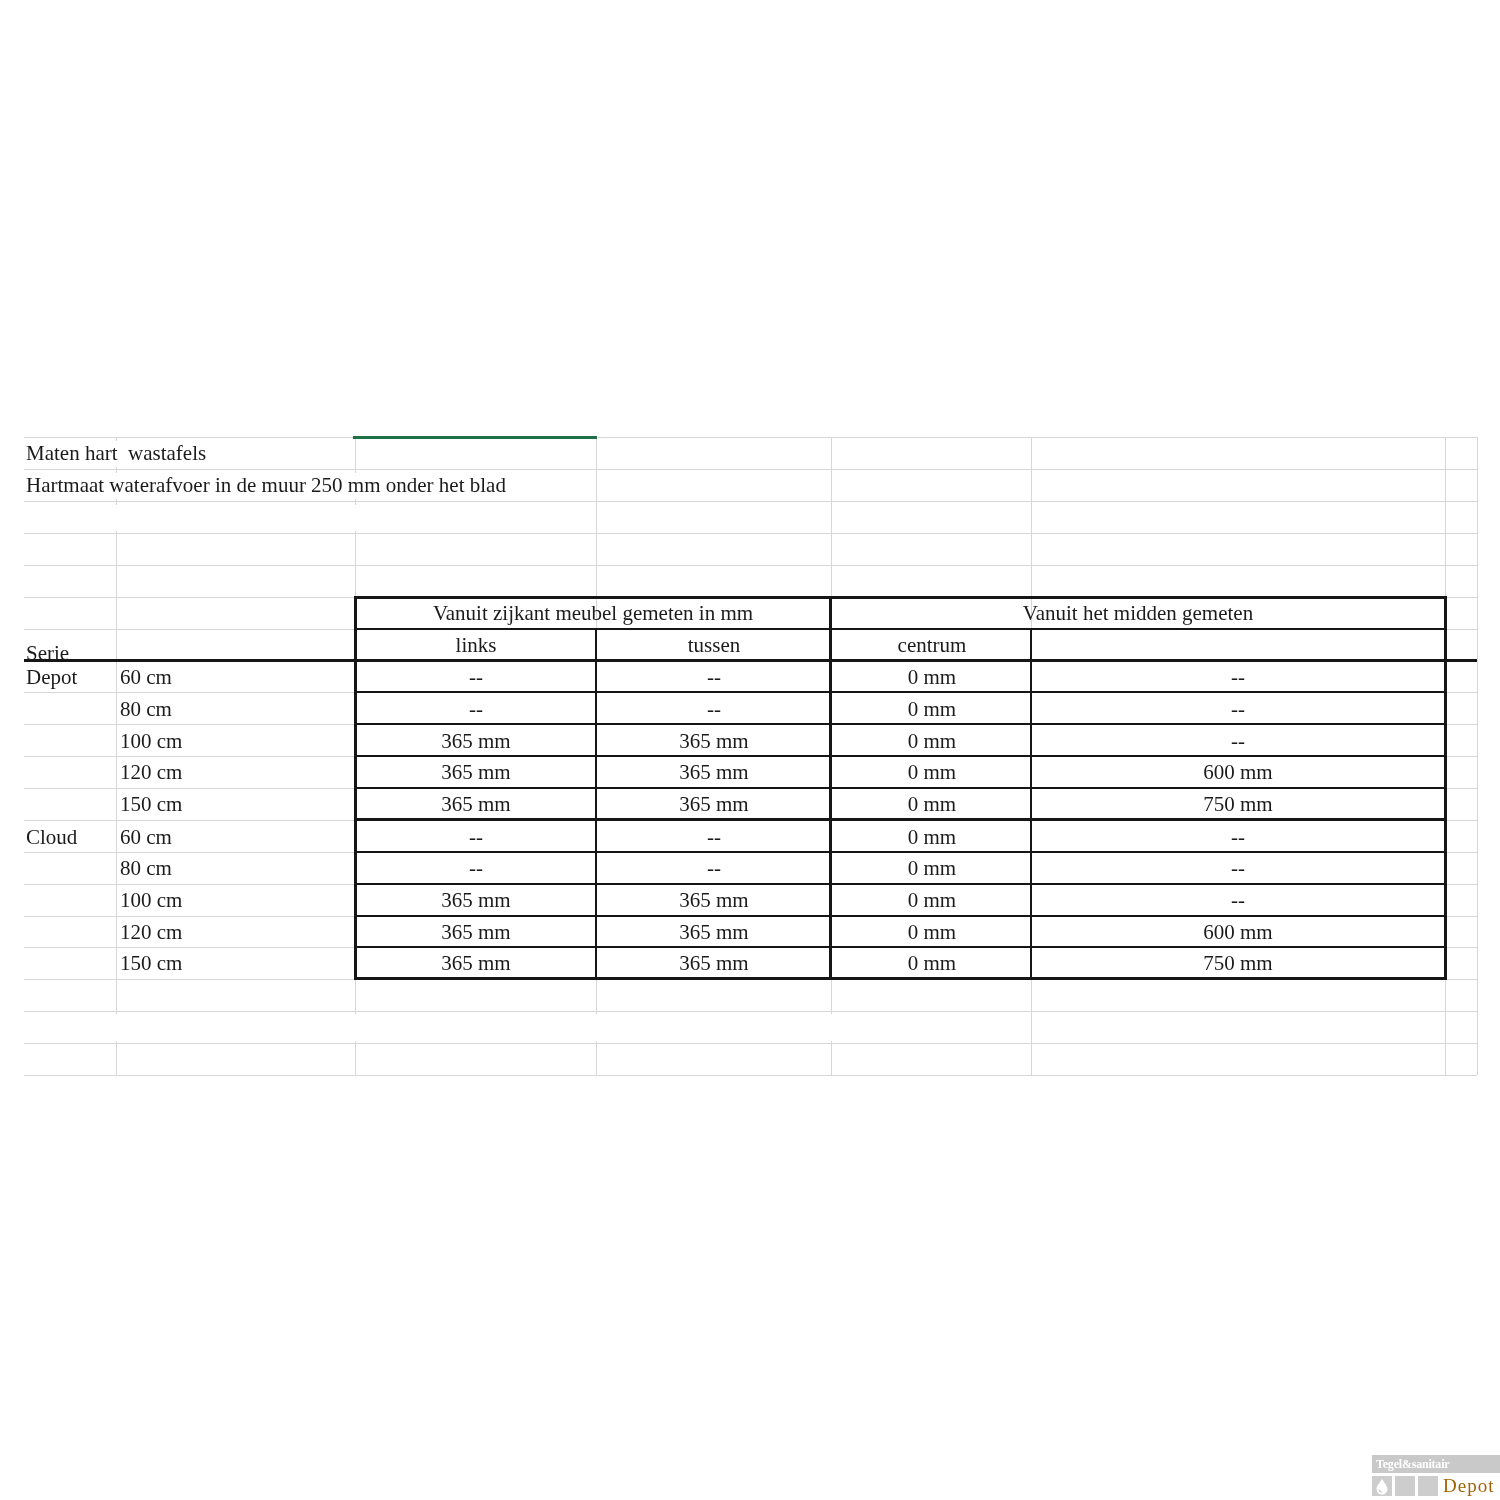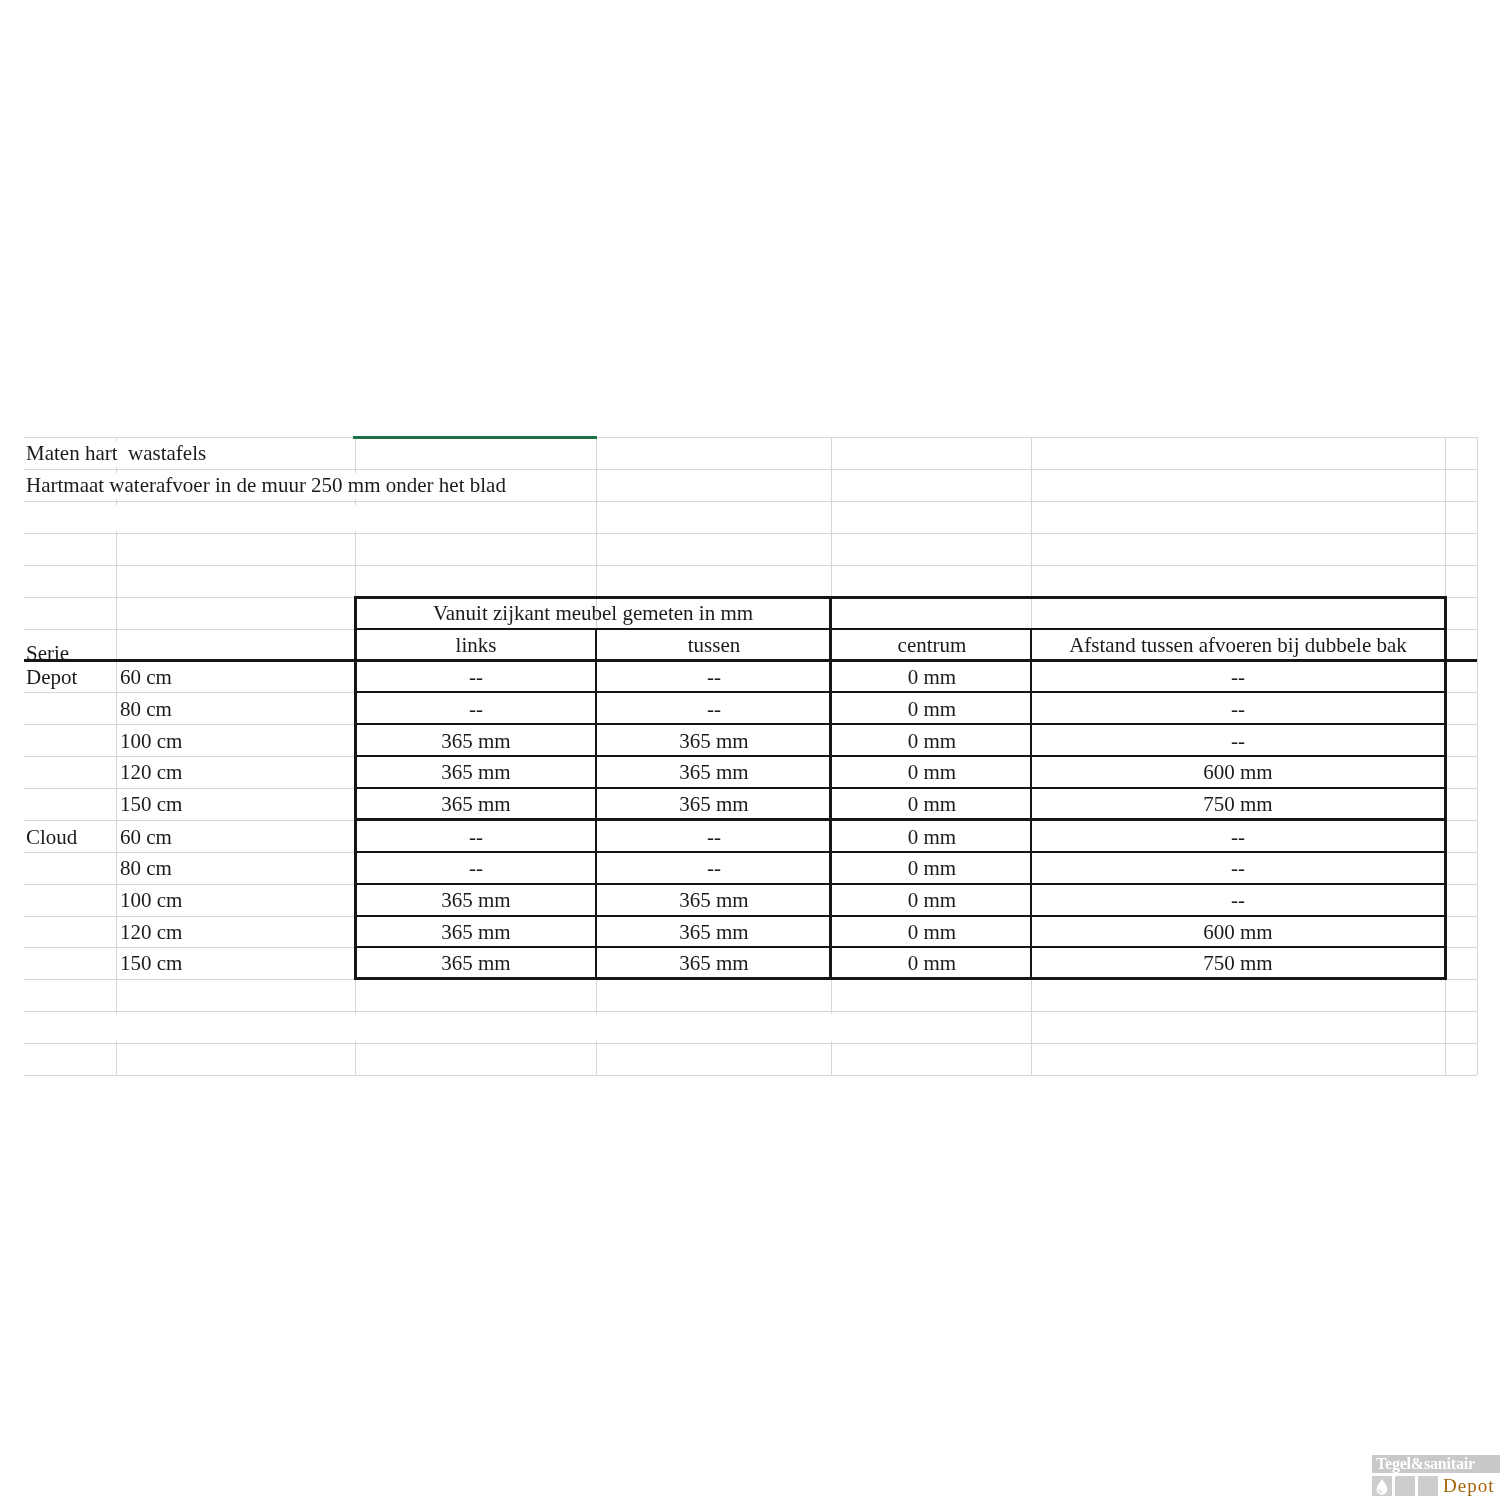--- a/index.html
+++ b/index.html
@@ -10,21 +10,21 @@
   .bl{position:absolute;background:#161616;}
   .patch{position:absolute;background:#ffffff;}
   .green{position:absolute;background:#1e7145;}
   .cell{position:absolute;font-size:21px;color:#1b1b1b;display:flex;align-items:center;
         white-space:nowrap;line-height:1;}
   .c-center{justify-content:center;text-align:center;}
   .pre{white-space:pre;}
   
   .wm-band{position:absolute;left:1372px;top:1455px;width:128px;height:18px;background:#c9c9c9;
            display:flex;align-items:center;}
-  .wm-band span{color:#ffffff;font-weight:700;font-size:16px;letter-spacing:-0.2px;padding-left:4px;}
+  .wm-band span{color:#ffffff;font-weight:700;font-size:12px;letter-spacing:-0.2px;padding-left:4px;}
   .wm-sq{position:absolute;top:1476px;width:20px;height:20px;background:#cdcdcd;}
   .wm-depot{position:absolute;left:1443px;top:1476px;height:20px;display:flex;align-items:center;
             font-size:19px;color:#a16207;letter-spacing:1px;}
 </style>
 </head>
 <body>
 
 <div id="canvas">
 
   <div class="hl" style="left:24px;top:437px;width:1453px;"></div>
@@ -82,26 +82,26 @@
   <div class="bl" style="left:354px;top:596px;width:3px;height:384px;"></div>
   <div class="bl" style="left:829px;top:596px;width:3px;height:384px;"></div>
   <div class="bl" style="left:1444px;top:596px;width:3px;height:384px;"></div>
   <div class="bl" style="left:595px;top:628px;width:2px;height:352px;"></div>
   <div class="bl" style="left:1030px;top:628px;width:2px;height:352px;"></div>
 
   <div class="cell pre" style="left:26px;top:438px;height:31px;">Maten hart  wastafels</div>
   <div class="cell" style="left:26px;top:470px;height:31px;">Hartmaat waterafvoer in de muur 250 mm onder het blad</div>
 
   <div class="cell c-center" style="left:357px;top:598px;width:472px;height:30px;">Vanuit zijkant meubel gemeten in mm</div>
+  <div class="cell c-center" style="left:833px;top:598px;width:610px;height:30px;">Vanuit het midden gemeten</div>
 
   <div class="cell" style="left:26px;top:630px;height:30px;margin-top:8px;">Serie</div>
   <div class="cell c-center" style="left:357px;top:630px;width:238px;height:30px;">links</div>
   <div class="cell c-center" style="left:598px;top:630px;width:232px;height:30px;">tussen</div>
   <div class="cell c-center" style="left:833px;top:630px;width:198px;height:30px;">centrum</div>
-  <div class="cell c-center" style="left:1033px;top:630px;width:410px;height:30px;">Afstand tussen afvoeren bij dubbele bak</div>
 
   <div>
     <div class="cell" style="left:26px;top:662px;height:30px;">Depot</div>
     <div class="cell" style="left:120px;top:662px;height:30px;">60 cm</div>
     <div class="cell c-center" style="left:357px;top:662px;width:238px;height:30px;">--</div>
     <div class="cell c-center" style="left:598px;top:662px;width:232px;height:30px;">--</div>
     <div class="cell c-center" style="left:833px;top:662px;width:198px;height:30px;">0 mm</div>
     <div class="cell c-center" style="left:1033px;top:662px;width:410px;height:30px;">--</div>
   </div>
 

